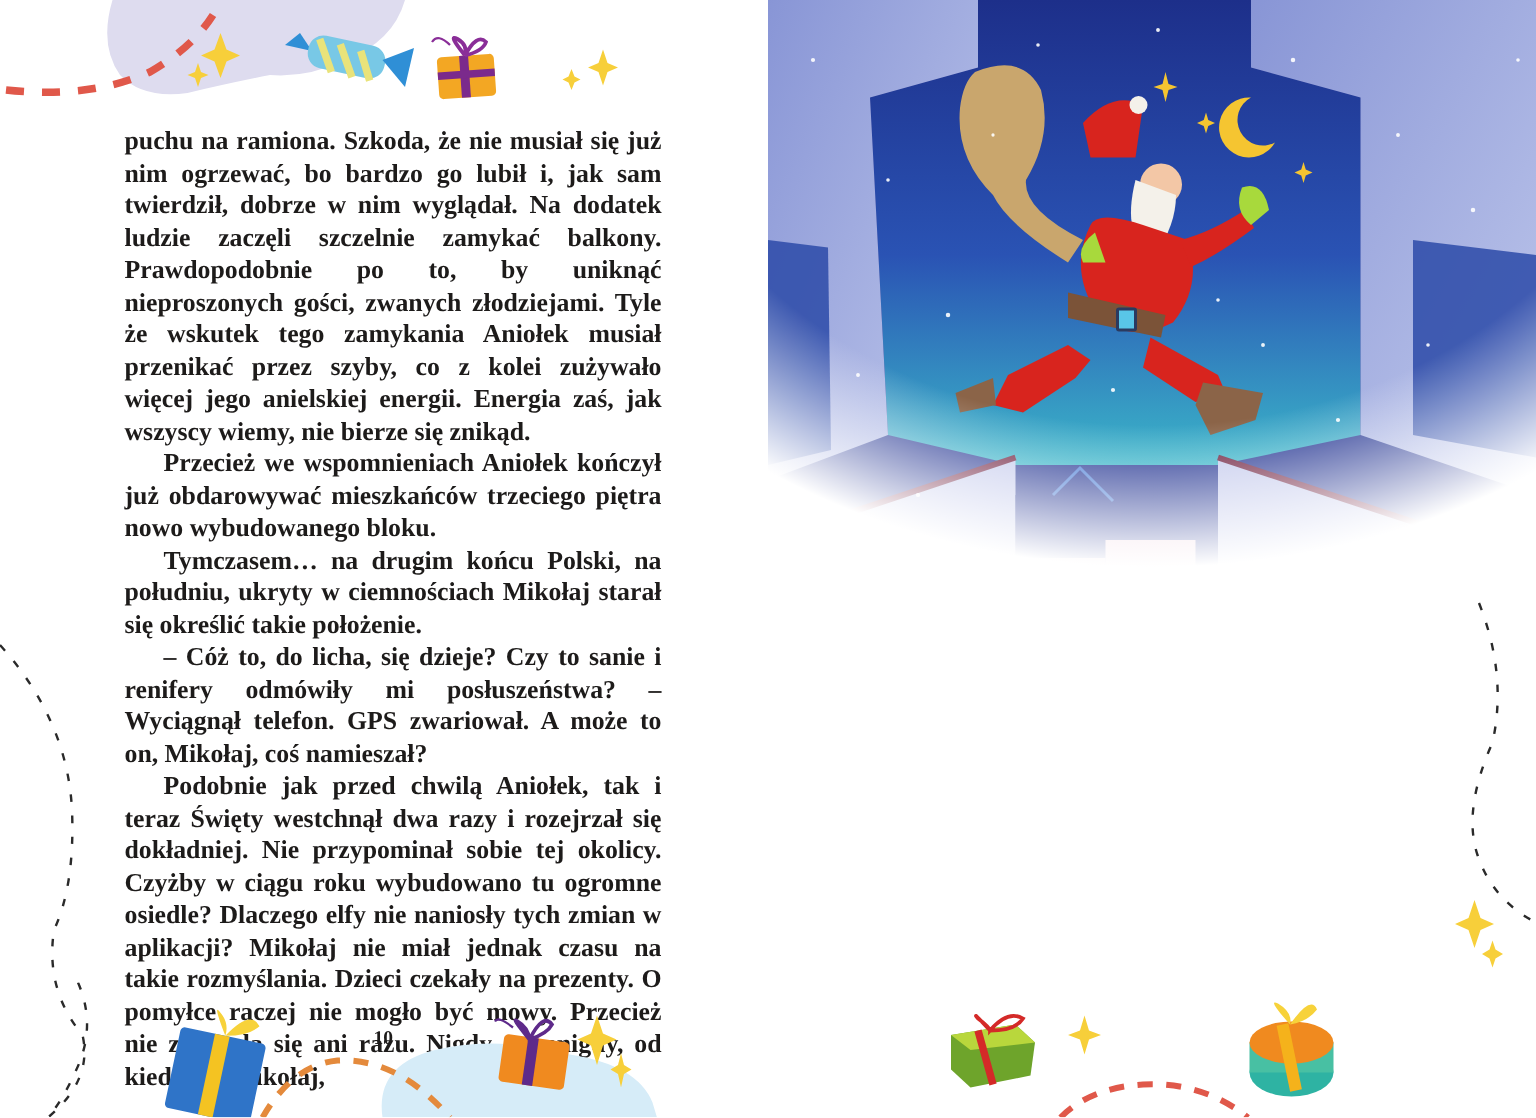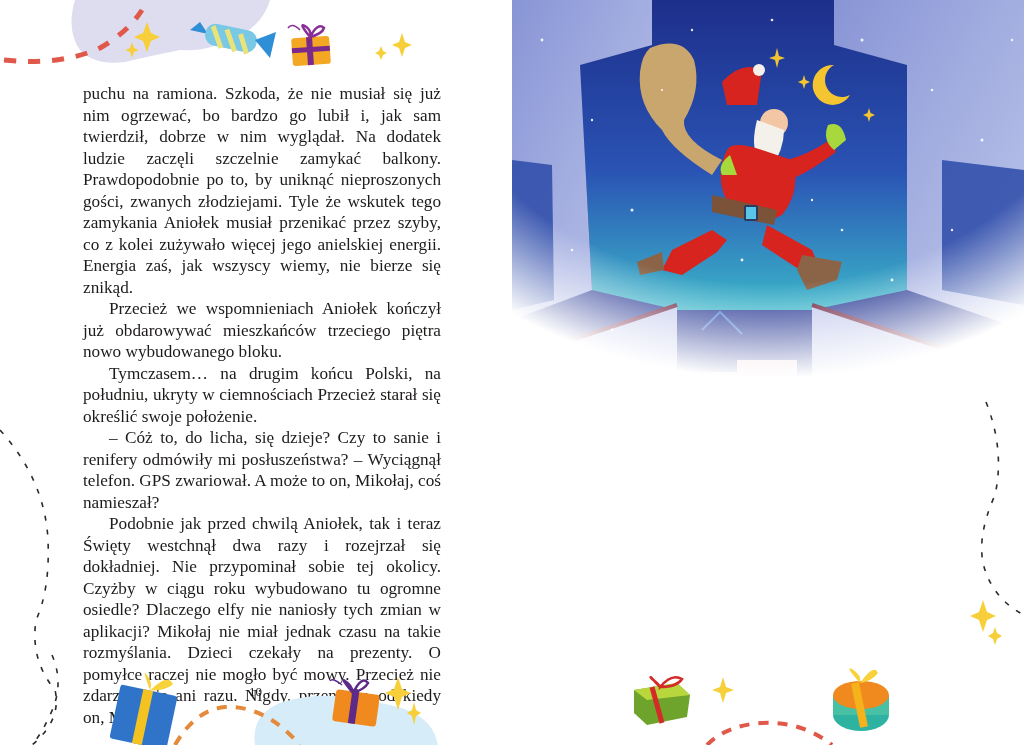--- a/index.html
+++ b/index.html
@@ -3,21 +3,21 @@
 <meta charset="utf-8">
 <style>
   html, body { margin: 0; padding: 0; }
   body {
     width: 1024px; height: 745px; overflow: hidden; position: relative;
     background: #ffffff;
     font-family: "DejaVu Serif", "Liberation Serif", serif;
   }
   .spread { position: absolute; inset: 0; }
   .page { position: absolute; top: 0; height: 745px; width: 512px; overflow: hidden; background: #fff; }
-  .page-left { left: 0; }
+  .page-left { left: 0; font-weight: bold; }
   .page-right { left: 512px; }
 
   
   .text {
     position: absolute;
     font-family: "Liberation Serif", "DejaVu Serif", serif;
     font-size: 17.2px;
     line-height: 21.5px;
     color: #1d1b1a;
     text-align: justify;
@@ -62,21 +62,21 @@
         <path d="M310 37 Q298 22 305 26 Q312 30 310 37 Q318 22 324 28 Q322 34 310 37" fill="none" stroke="#8a2e98" stroke-width="2.5"></path>
         <path d="M300 30 Q292 22 288 28" fill="none" stroke="#8a2e98" stroke-width="1.5"></path>
       </g>
       <path d="M402 33 L405 42 L412 45 L405 48 L402 57 L399 48 L392 45 L399 42 Z" fill="#f7cf3a"></path>
       <path d="M381 46 L383 51 L387 53 L383 55 L381 60 L379 55 L375 53 L379 51 Z" fill="#f7cf3a"></path>
     </svg>
 
     <div class="text left-text">
       <p>puchu na ramiona. Szkoda, że nie musiał się już nim ogrzewać, bo bardzo go lubił i, jak sam twierdził, dobrze w nim wyglądał. Na dodatek ludzie zaczęli szczelnie zamykać balkony. Prawdopodobnie po to, by uniknąć nieproszonych gości, zwanych złodziejami. Tyle że wskutek tego zamykania Aniołek musiał przenikać przez szyby, co z kolei zużywało więcej jego anielskiej energii. Energia zaś, jak wszyscy wiemy, nie bierze się znikąd.</p>
       <p class="indent">Przecież we wspomnieniach Aniołek kończył już obdarowywać mieszkańców trzeciego piętra nowo wybudowanego bloku.</p>
-      <p class="indent">Tymczasem… na drugim końcu Polski, na południu, ukryty w ciemnościach Przecież starał się określić swoje położenie.</p>
+      <p class="indent">Tymczasem… na drugim końcu Polski, na południu, ukryty w ciemnościach Mikołaj starał się określić takie położenie.</p>
       <p class="indent">– Cóż to, do licha, się dzieje? Czy to sanie i renifery odmówiły mi posłuszeństwa? – Wyciągnął telefon. GPS zwariował. A może to on, Mikołaj, coś namieszał?</p>
       <p class="indent">Podobnie jak przed chwilą Aniołek, tak i teraz Święty westchnął dwa razy i rozejrzał się dokładniej. Nie przypominał sobie tej okolicy. Czyżby w ciągu roku wybudowano tu ogromne osiedle? Dlaczego elfy nie naniosły tych zmian w aplikacji? Mikołaj nie miał jednak czasu na takie rozmyślania. Dzieci czekały na prezenty. O pomyłce raczej nie mogło być mowy. Przecież nie zdarzyła się ani razu. Nigdy, przenigdy, od kiedy on, Mikołaj,</p>
     </div>
 
     <svg class="deco" width="80" height="345" style="left:0;top:400px">
       <path d="M0 30 Q45 80 48 140 Q50 190 36 220 Q30 260 55 290 Q62 320 32 345" fill="none" stroke="#2a2a2a" stroke-width="1.6" stroke-dasharray="5 9"></path>
     </svg>
 
     <svg class="deco" width="512" height="90" style="left:0;top:655px">
       <path d="M255 90 Q250 55 290 45 Q330 35 380 48 Q425 55 435 80 L438 90 Z" fill="#d6ecf8"></path>

